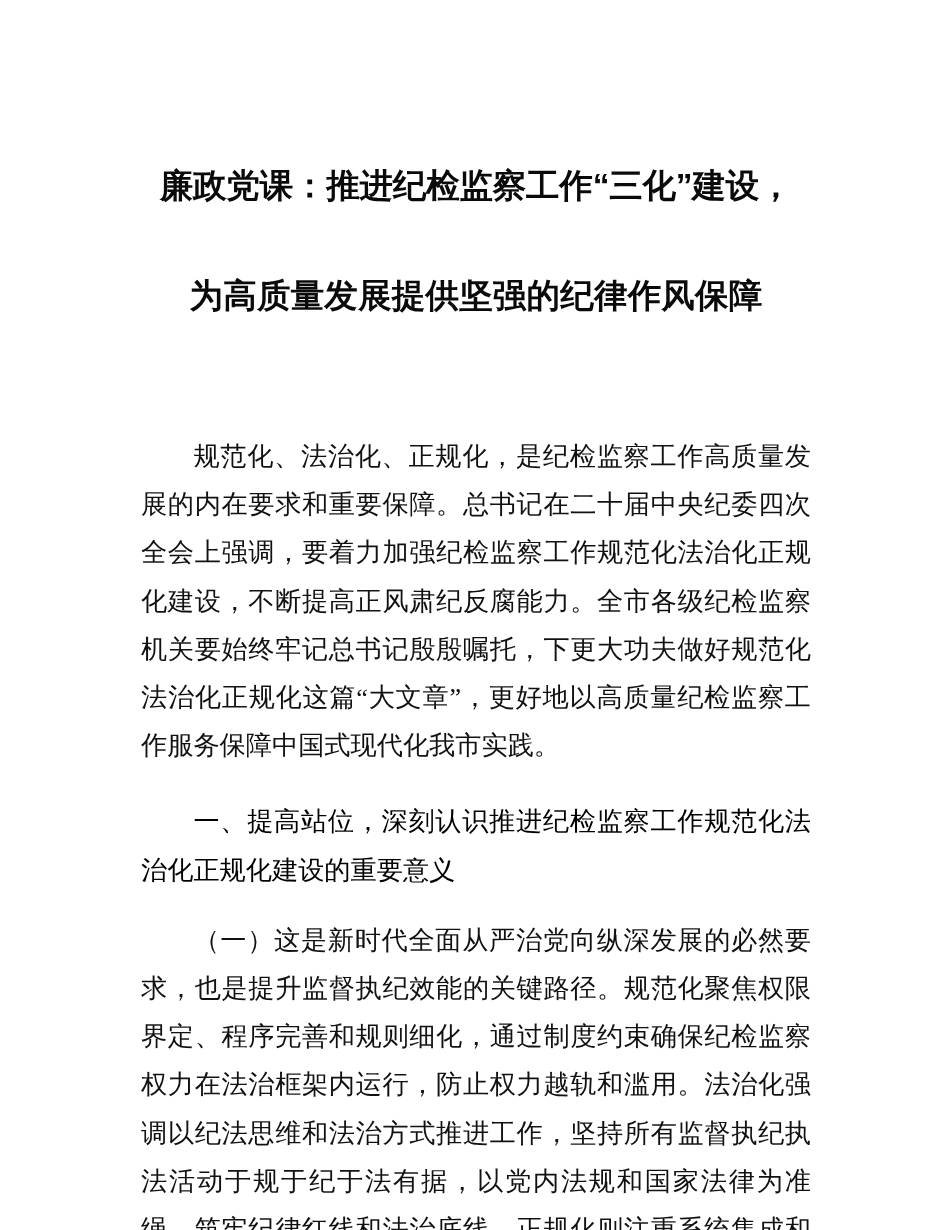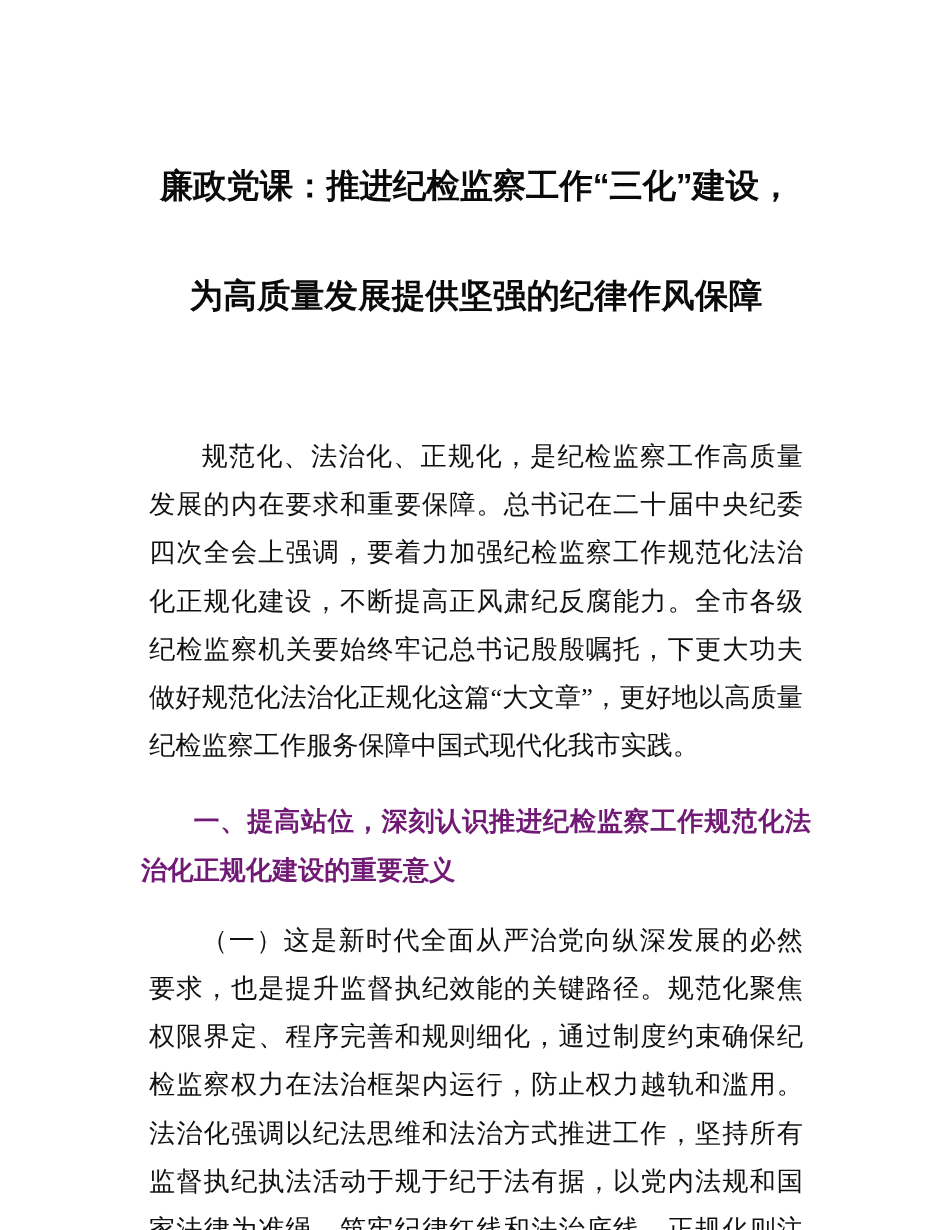--- a/index.html
+++ b/index.html
@@ -51,45 +51,45 @@
   .title-line-1 {
     letter-spacing: -0.2px;
   }
   .title-line-2 {
     letter-spacing: 0.2px;
     margin-top: 12px;
   }
 
   
   .body-text {
-    margin: 8px;
+    margin: 0;
     font-family: "Liberation Serif", "DejaVu Serif", serif;
     font-size: 26.2px;
     line-height: 48.2px;
     text-align: justify;
     text-justify: inter-ideograph;
     text-indent: 2em;
     color: #111111;
     word-break: break-all;
   }
 
   .para-gap-first { margin-top: 64px; }
 
   
   .section-heading {
     margin: 0;
     margin-top: 27px;
     font-family: "Liberation Sans", "DejaVu Sans", sans-serif;
-    font-weight: 700;
+    font-weight: 400;
     font-size: 26.2px;
     line-height: 48.2px;
     text-align: justify;
     text-justify: inter-ideograph;
     text-indent: 2em;
-    color: #701a75;
+    color: #000000;
     word-break: break-all;
   }
 
   .para-after-heading { margin-top: 23px; }
 
   
   .clip-bottom { }
 </style>
 </head>
 <body>

